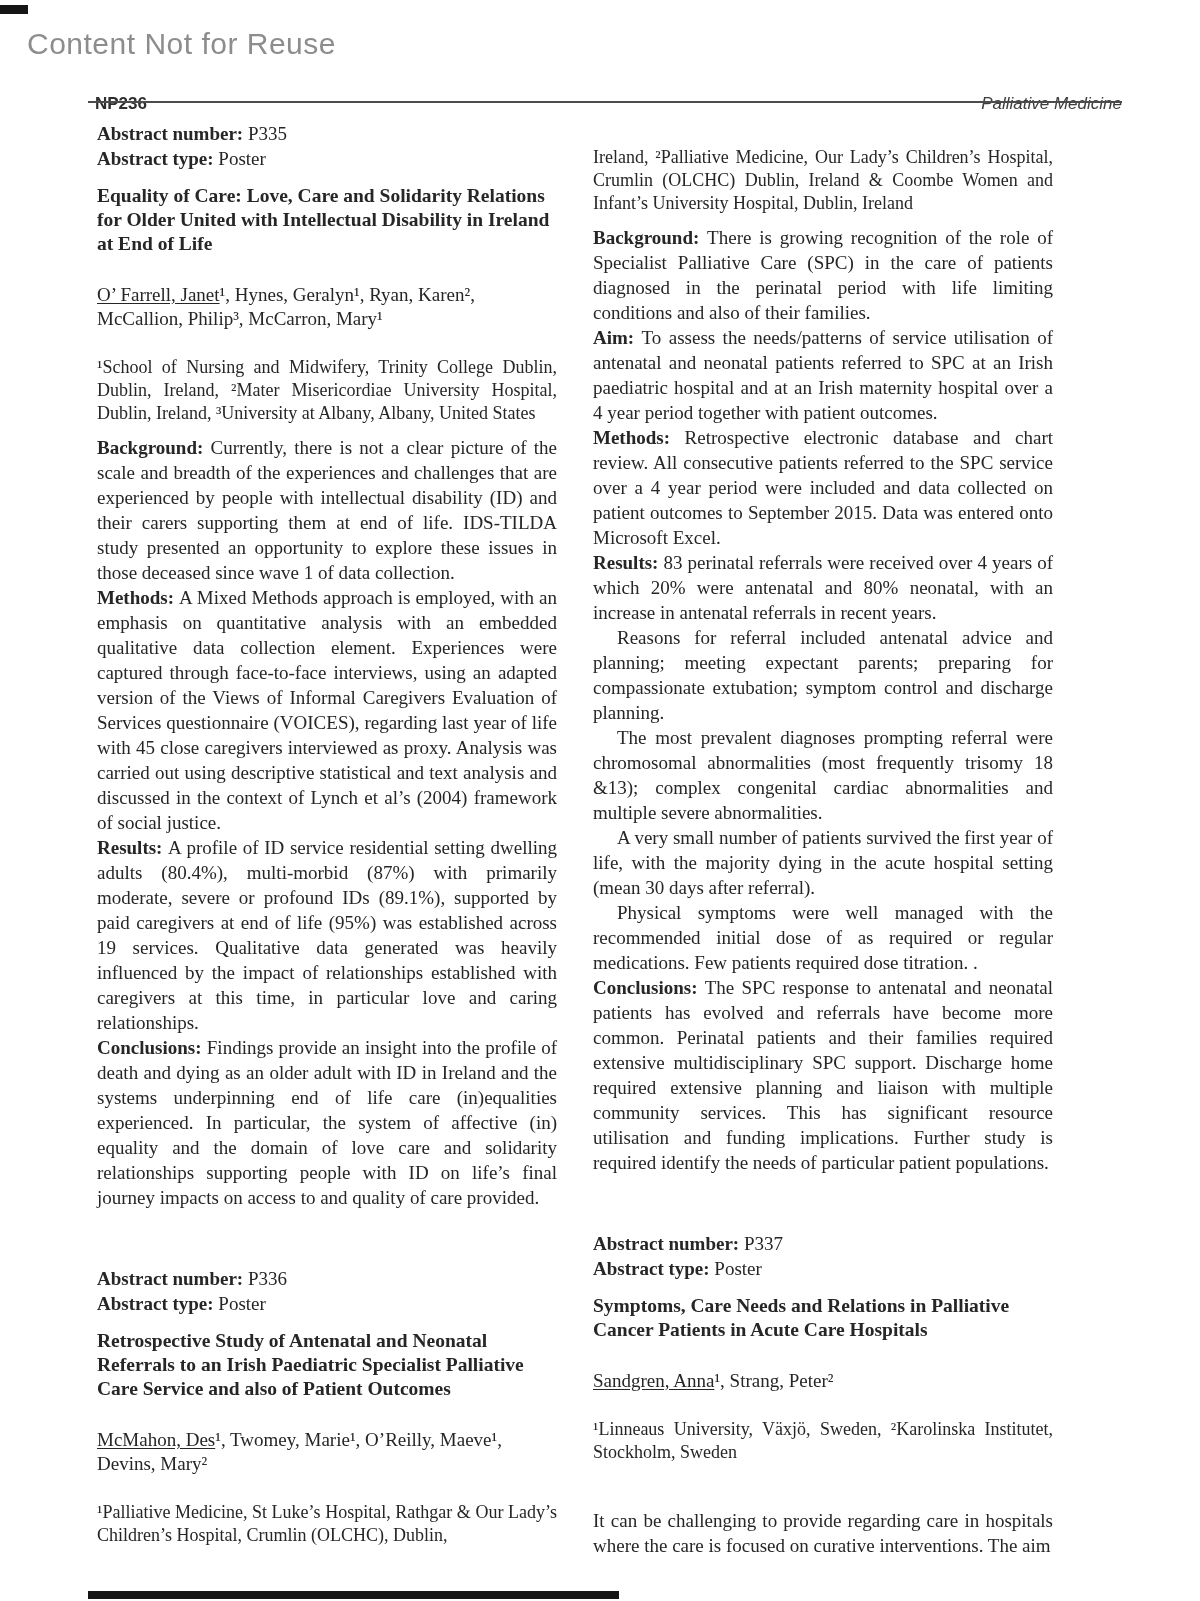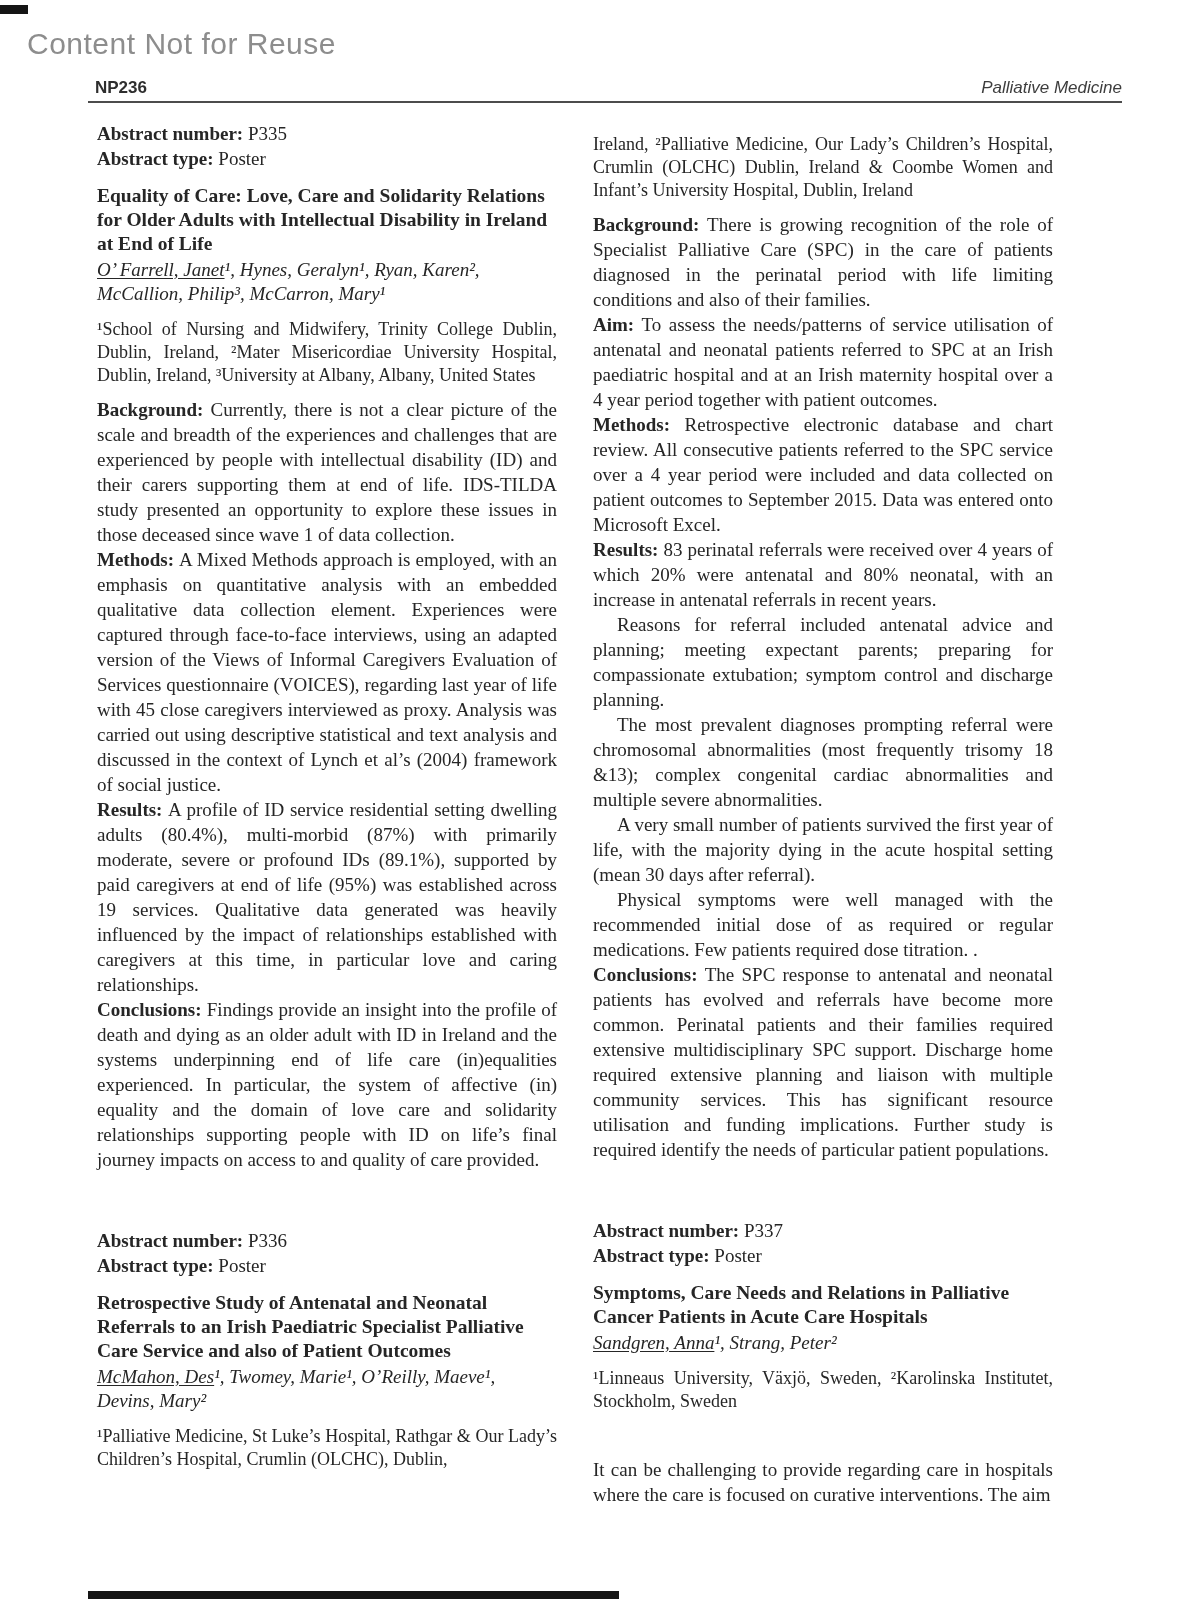--- a/index.html
+++ b/index.html
@@ -16,44 +16,44 @@
   }
   .artifact-bottom{
     position:absolute;left:88px;top:1591px;width:531px;height:8px;background:#151515;
   }
   .watermark{
     position:absolute;left:27px;top:27px;
     font-family:"Liberation Sans", sans-serif;
     font-size:30px;color:#8d8d8d;letter-spacing:.5px;
   }
   .header{
-    position:absolute;left:88px;top:78px;width:1034px;
+    position:absolute;left:88px;top:94px;width:1034px;
     display:flex;justify-content:space-between;align-items:flex-end;
     font-family:"Liberation Sans", sans-serif;font-size:17px;
   }
   .pagenum{font-weight:bold;color:#2e2e2e;padding-left:7px;}
   .journal{font-style:italic;color:#3d3d3d;}
   .rule{
     position:absolute;left:88px;top:101px;width:1034px;height:2px;background:#4c4c4c;
   }
   .columns{
     position:absolute;left:97px;top:121px;width:956px;
     display:flex;gap:36px;
   }
   .col{width:460px;font-size:19px;line-height:25px;}
   .meta-line strong{font-weight:bold;}
   .title{
     font-weight:bold;font-size:19.5px;line-height:24px;margin-top:13px;
   }
   .authors{
-    font-style:italic;line-height:24px;margin-top:2px;
+    line-height:24px;margin-top:27px;
   }
   .authors .u{text-decoration:underline;text-underline-offset:2px;}
   .affil{
-    margin-top:12px;font-size:18px;line-height:23px;text-align:justify;
+    margin-top:25px;font-size:18px;line-height:23px;text-align:justify;
   }
   .para{text-align:justify;}
   .para strong{font-weight:bold;}
   .indent{text-indent:24px;}
   .gap-body{margin-top:10px;}
   .gap-section{margin-top:56px;}
   .gap-large{margin-top:44px;}
 </style>
 </head>
 <body>
@@ -65,21 +65,21 @@
     <span class="pagenum">NP236</span>
     <span class="journal">Palliative Medicine</span>
   </div>
   <div class="rule"></div>
   <div class="columns">
     <div class="col">
         <div class=" meta">
           <div class="meta-line"><strong>Abstract number: </strong>P335</div>
           <div class="meta-line"><strong>Abstract type: </strong>Poster</div>
         </div>
-        <div class="title">Equality of Care: Love, Care and Solidarity Relations for Older Adults with Intellectual Disability in Ireland at End of Life</div>
+        <div class="title">Equality of Care: Love, Care and Solidarity Relations for Older United with Intellectual Disability in Ireland at End of Life</div>
         <div class="authors"><span class="u">O’ Farrell, Janet</span>¹, Hynes, Geralyn¹, Ryan, Karen², McCallion, Philip³, McCarron, Mary¹</div>
         <div class="affil">¹School of Nursing and Midwifery, Trinity College Dublin, Dublin, Ireland, ²Mater Misericordiae University Hospital, Dublin, Ireland, ³University at Albany, Albany, United States</div>
         <div class="para gap-body"><strong>Background: </strong>Currently, there is not a clear picture of the scale and breadth of the experiences and challenges that are experienced by people with intellectual disability (ID) and their carers supporting them at end of life. IDS-TILDA study presented an opportunity to explore these issues in those deceased since wave 1 of data collection.</div>
         <div class="para"><strong>Methods: </strong>A Mixed Methods approach is employed, with an emphasis on quantitative analysis with an embedded qualitative data collection element. Experiences were captured through face-to-face interviews, using an adapted version of the Views of Informal Caregivers Evaluation of Services questionnaire (VOICES), regarding last year of life with 45 close caregivers interviewed as proxy. Analysis was carried out using descriptive statistical and text analysis and discussed in the context of Lynch et al’s (2004) framework of social justice.</div>
         <div class="para"><strong>Results: </strong>A profile of ID service residential setting dwelling adults (80.4%), multi-morbid (87%) with primarily moderate, severe or profound IDs (89.1%), supported by paid caregivers at end of life (95%) was established across 19 services. Qualitative data generated was heavily influenced by the impact of relationships established with caregivers at this time, in particular love and caring relationships.</div>
         <div class="para"><strong>Conclusions: </strong>Findings provide an insight into the profile of death and dying as an older adult with ID in Ireland and the systems underpinning end of life care (in)equalities experienced. In particular, the system of affective (in) equality and the domain of love care and solidarity relationships supporting people with ID on life’s final journey impacts on access to and quality of care provided.</div>
         <div class="gap-section meta">
           <div class="meta-line"><strong>Abstract number: </strong>P336</div>
           <div class="meta-line"><strong>Abstract type: </strong>Poster</div>
         </div>

